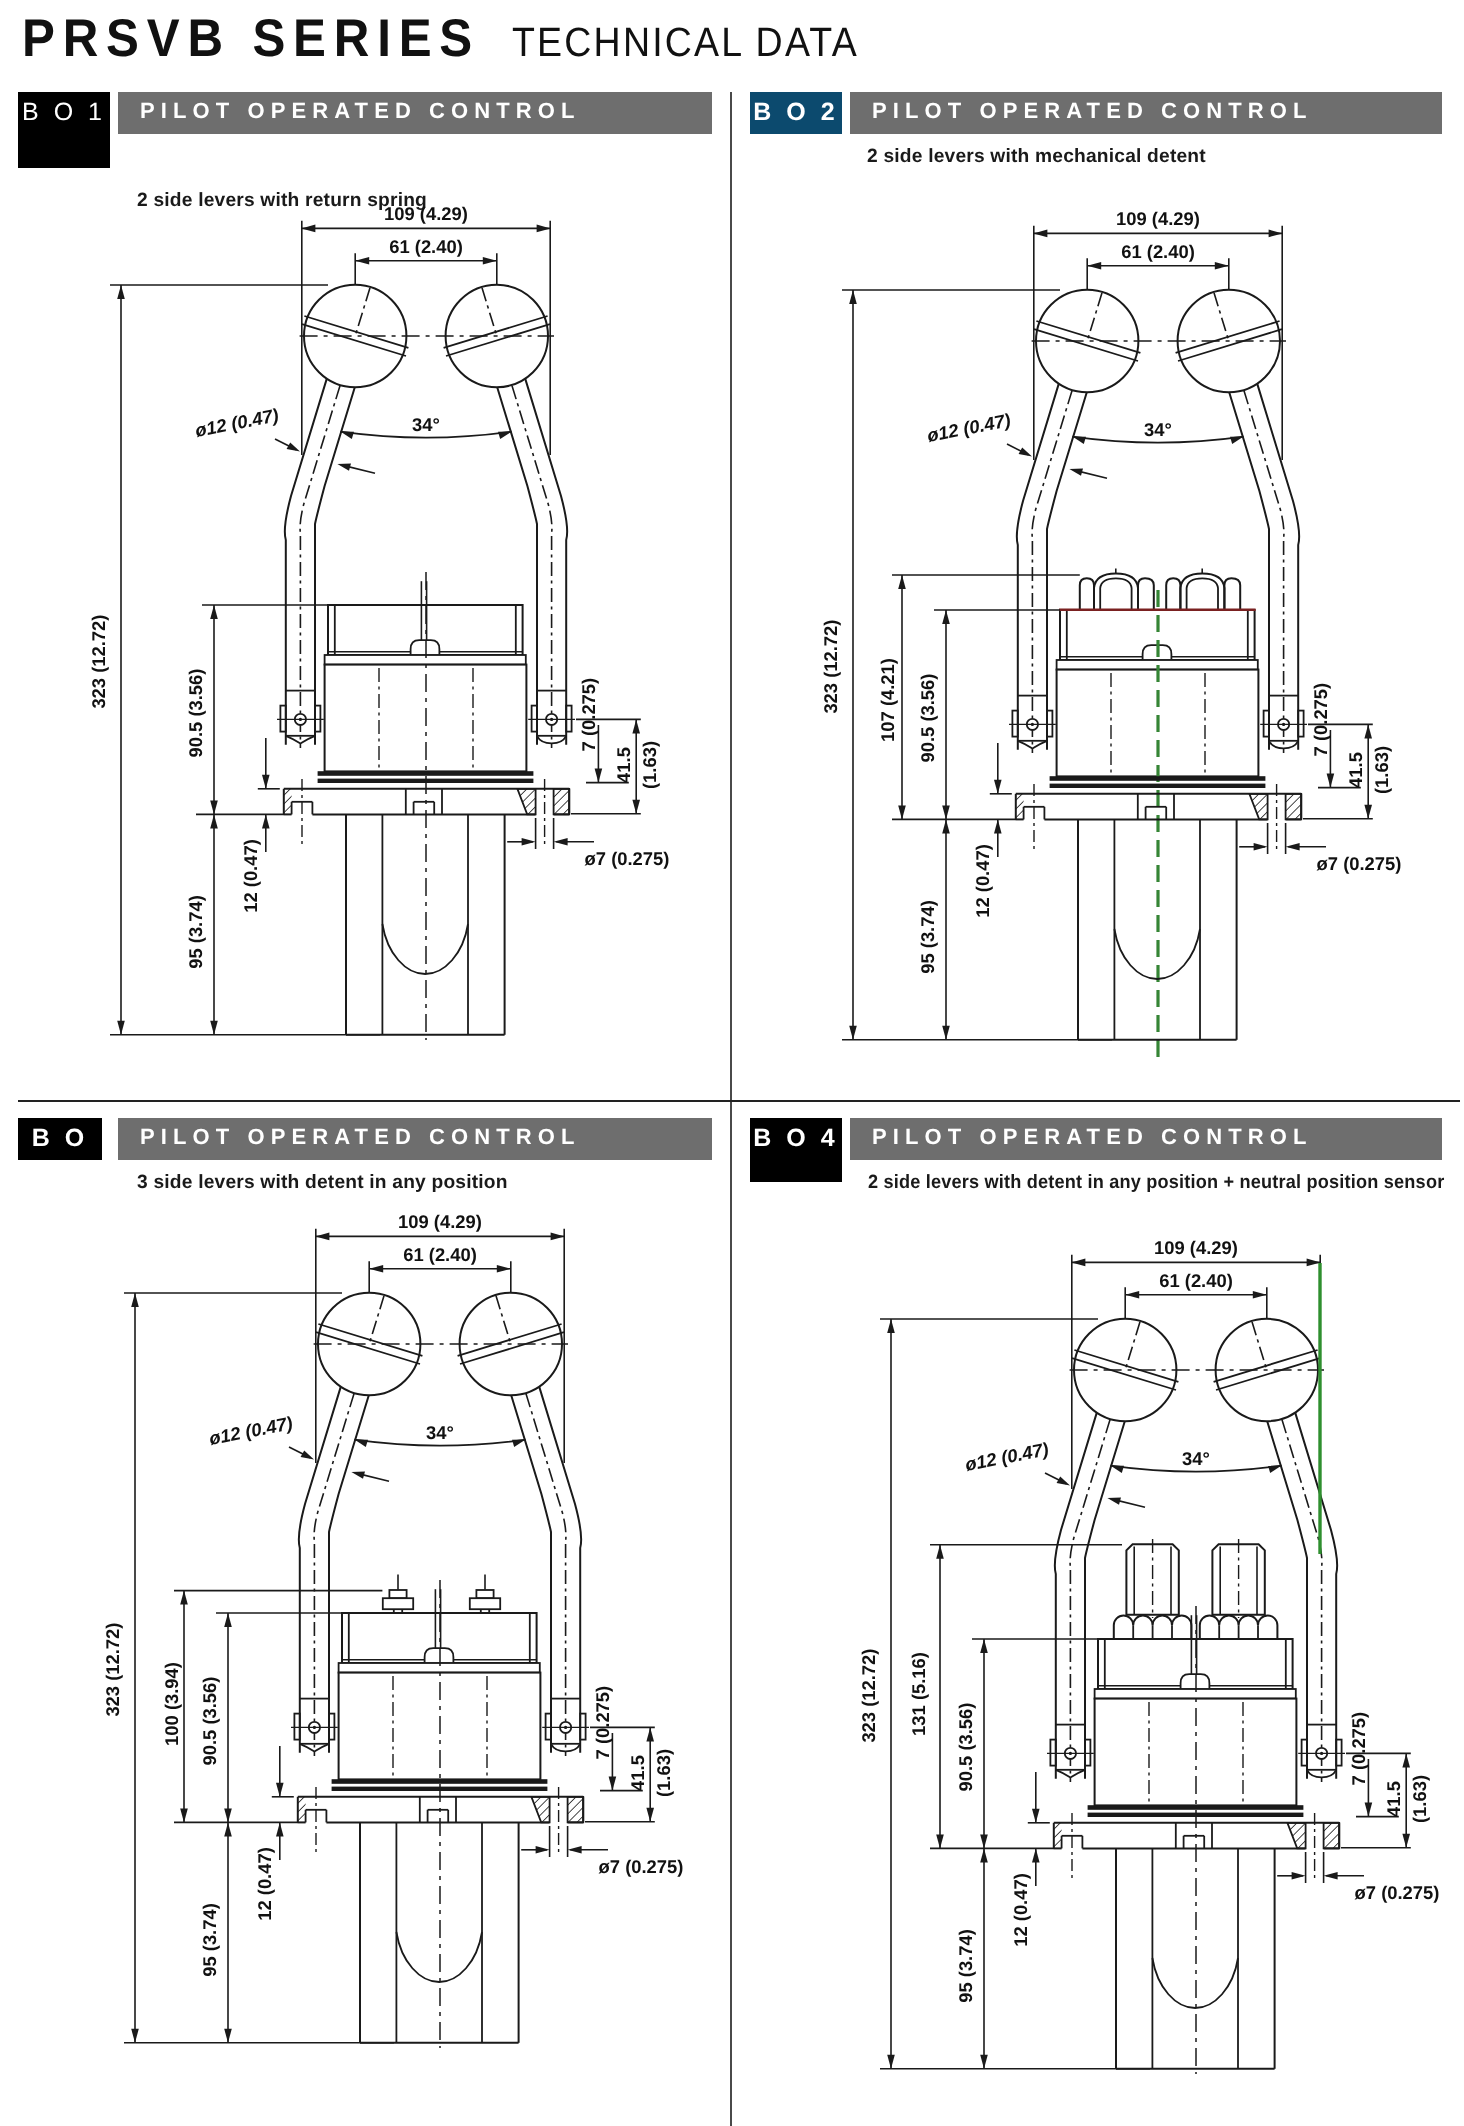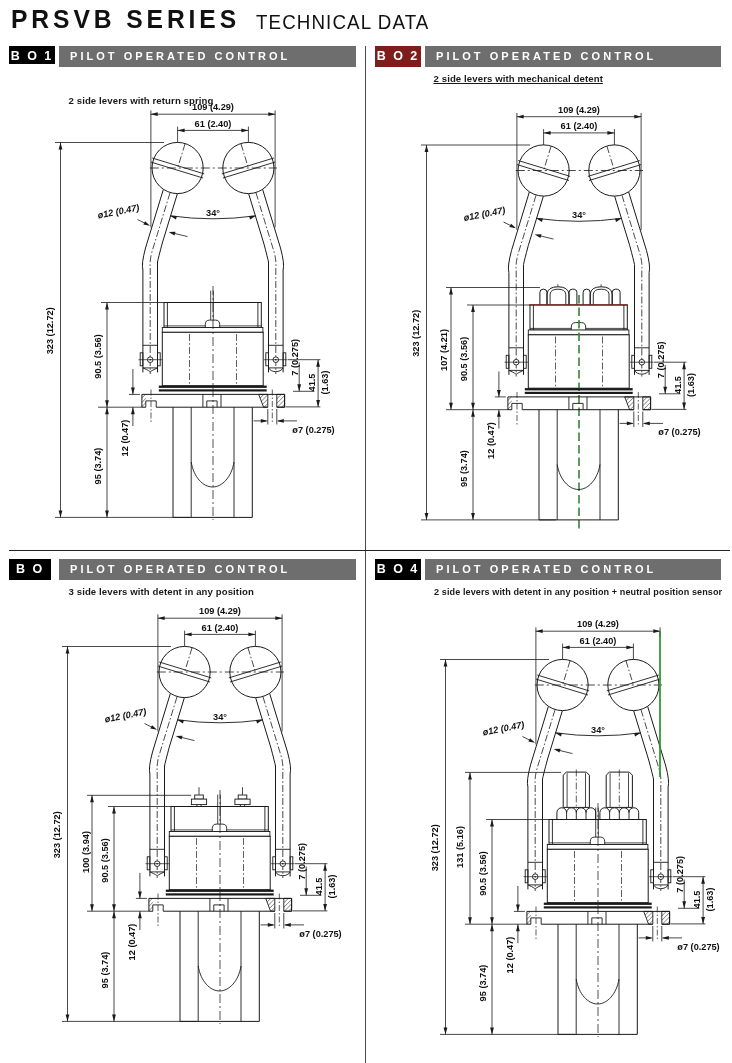--- a/index.html
+++ b/index.html
@@ -5,39 +5,39 @@
 html,body{margin:0;padding:0;background:#ffffff;}
 body{width:732px;height:1063px;position:relative;font-family:"Liberation Sans",sans-serif;overflow:hidden;}
 </style>
 </head>
 <body>
 
 <div style="position:absolute;left:11px;top:3.5px;font-size:26.5px;font-weight:700;letter-spacing:4.2px;color:#111;transform:scale(0.93,1);transform-origin:0 0;white-space:nowrap;">PRSVB SERIES</div>
 
 <div style="position:absolute;left:256px;top:9.5px;font-size:20.5px;font-weight:400;letter-spacing:1.2px;color:#111;transform:scale(0.915,1);transform-origin:0 0;white-space:nowrap;">TECHNICAL DATA</div>
 
-<div style="position:absolute;left:9px;top:46px;width:46px;height:18px;background:#000;color:#fff;font-size:12.5px;font-weight:700;letter-spacing:2px;text-align:center;line-height:21px;">B O 1</div>
+<div style="position:absolute;left:9px;top:46px;width:46px;height:38px;background:#000;color:#fff;font-size:12.5px;font-weight:400;letter-spacing:2px;text-align:center;line-height:21px;">B O 1</div>
 
 <div style="position:absolute;left:59px;top:46px;width:297px;height:21px;background:#6e6e6e;color:#fff;font-size:11px;font-weight:600;letter-spacing:3.05px;line-height:21.5px;padding-left:11px;box-sizing:border-box;">PILOT OPERATED CONTROL</div>
 
 <div style="position:absolute;left:68.5px;top:72.5px;font-size:9.6px;font-weight:700;color:#1a1a1a;letter-spacing:0.1px;white-space:nowrap;transform:scale(1,1);transform-origin:0 0;margin-top:22px;">2 side levers with return spring</div>
 
-<div style="position:absolute;left:375px;top:46px;width:46px;height:21px;background:#7f1d1d;color:#fff;font-size:12.5px;font-weight:700;letter-spacing:2px;text-align:center;line-height:21px;">B O 2</div>
+<div style="position:absolute;left:375px;top:46px;width:46px;height:21px;background:#0c4a6e;color:#fff;font-size:12.5px;font-weight:700;letter-spacing:2px;text-align:center;line-height:21px;">B O 2</div>
 
 <div style="position:absolute;left:425px;top:46px;width:296px;height:21px;background:#6e6e6e;color:#fff;font-size:11px;font-weight:600;letter-spacing:3.05px;line-height:21.5px;padding-left:11px;box-sizing:border-box;">PILOT OPERATED CONTROL</div>
 
-<div style="position:absolute;left:433.5px;top:72.5px;font-size:9.6px;font-weight:700;color:#1a1a1a;letter-spacing:0.1px;white-space:nowrap;transform:scale(1,1);transform-origin:0 0;text-decoration:underline;">2 side levers with mechanical detent</div>
+<div style="position:absolute;left:433.5px;top:72.5px;font-size:9.6px;font-weight:700;color:#1a1a1a;letter-spacing:0.1px;white-space:nowrap;transform:scale(1,1);transform-origin:0 0;">2 side levers with mechanical detent</div>
 
 <div style="position:absolute;left:9px;top:559px;width:42px;height:21px;background:#000;color:#fff;font-size:12.5px;font-weight:700;letter-spacing:2px;text-align:center;line-height:21px;">B O 3</div>
 
 <div style="position:absolute;left:59px;top:559px;width:297px;height:21px;background:#6e6e6e;color:#fff;font-size:11px;font-weight:600;letter-spacing:3.05px;line-height:21.5px;padding-left:11px;box-sizing:border-box;">PILOT OPERATED CONTROL</div>
 
 <div style="position:absolute;left:68.5px;top:585.5px;font-size:9.6px;font-weight:700;color:#1a1a1a;letter-spacing:0.1px;white-space:nowrap;transform:scale(1,1);transform-origin:0 0;">3 side levers with detent in any position</div>
 
-<div style="position:absolute;left:375px;top:559px;width:46px;height:21px;background:#000;color:#fff;font-size:12.5px;font-weight:700;letter-spacing:2px;text-align:center;line-height:21px;">B O 4</div>
+<div style="position:absolute;left:375px;top:559px;width:46px;height:32px;background:#000;color:#fff;font-size:12.5px;font-weight:700;letter-spacing:2px;text-align:center;line-height:21px;">B O 4</div>
 
 <div style="position:absolute;left:425px;top:559px;width:296px;height:21px;background:#6e6e6e;color:#fff;font-size:11px;font-weight:600;letter-spacing:3.05px;line-height:21.5px;padding-left:11px;box-sizing:border-box;">PILOT OPERATED CONTROL</div>
 
 <div style="position:absolute;left:433.5px;top:585.5px;font-size:9.6px;font-weight:700;color:#1a1a1a;letter-spacing:0.1px;white-space:nowrap;transform:scale(0.945,1);transform-origin:0 0;">2 side levers with detent in any position + neutral position sensor</div>
 
 <div style="position:absolute;left:364.8px;top:46px;width:1.4px;height:1017px;background:#4a4a4a;"></div>
 
 <div style="position:absolute;left:9px;top:549.5px;width:721px;height:1.3px;background:#222;"></div>
 
 <svg width="732" height="1063" viewBox="0 0 732 1063" style="position:absolute;left:0;top:0;">

